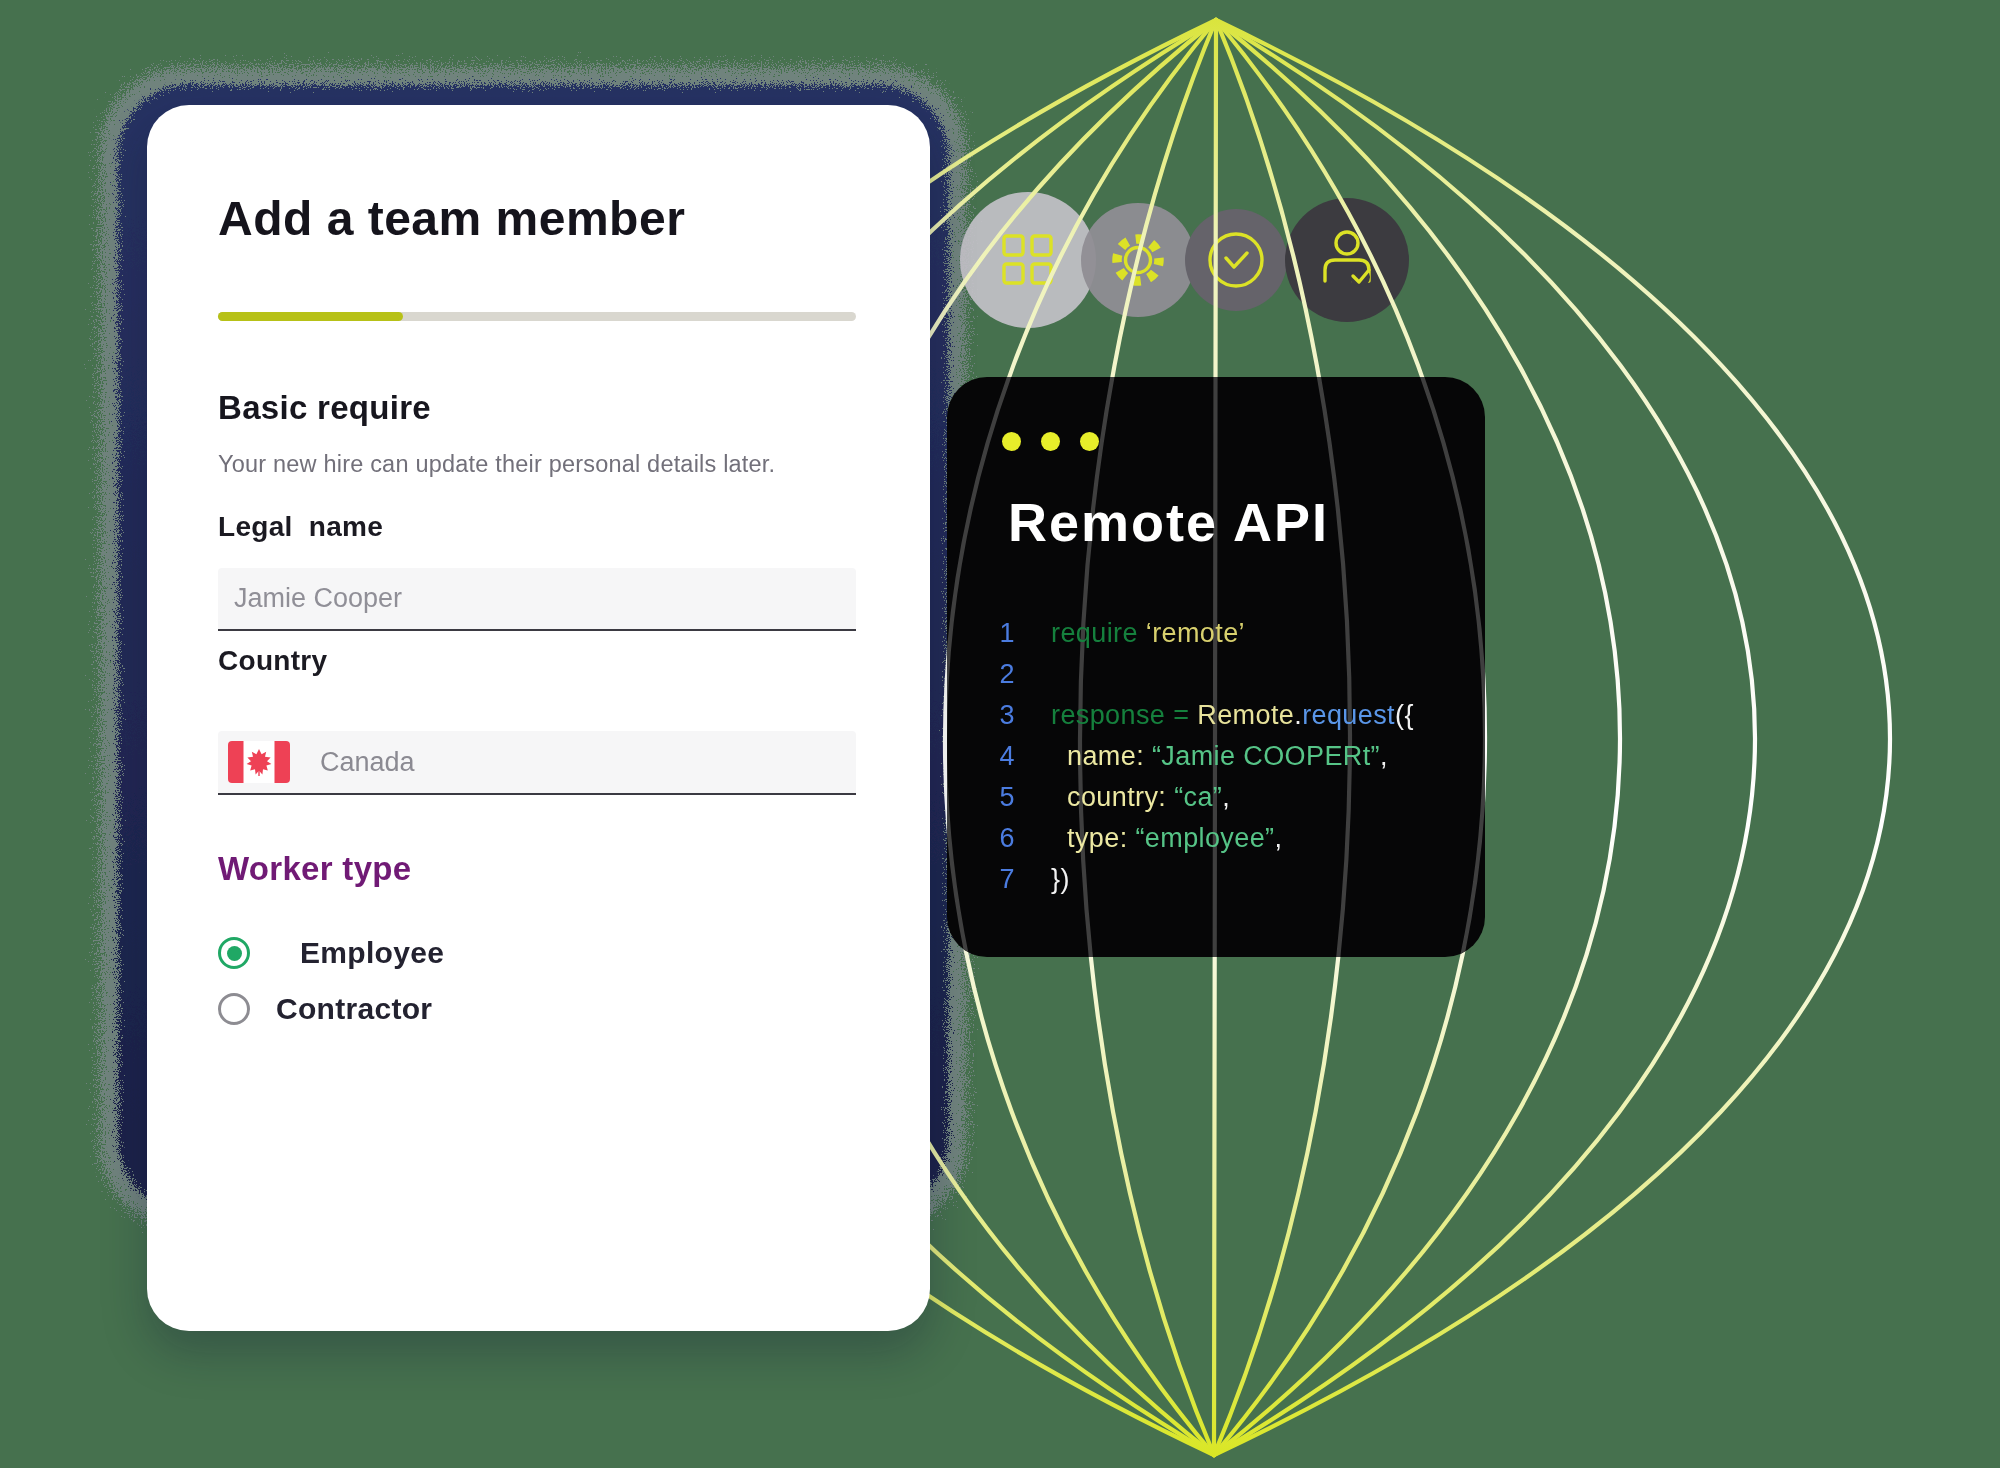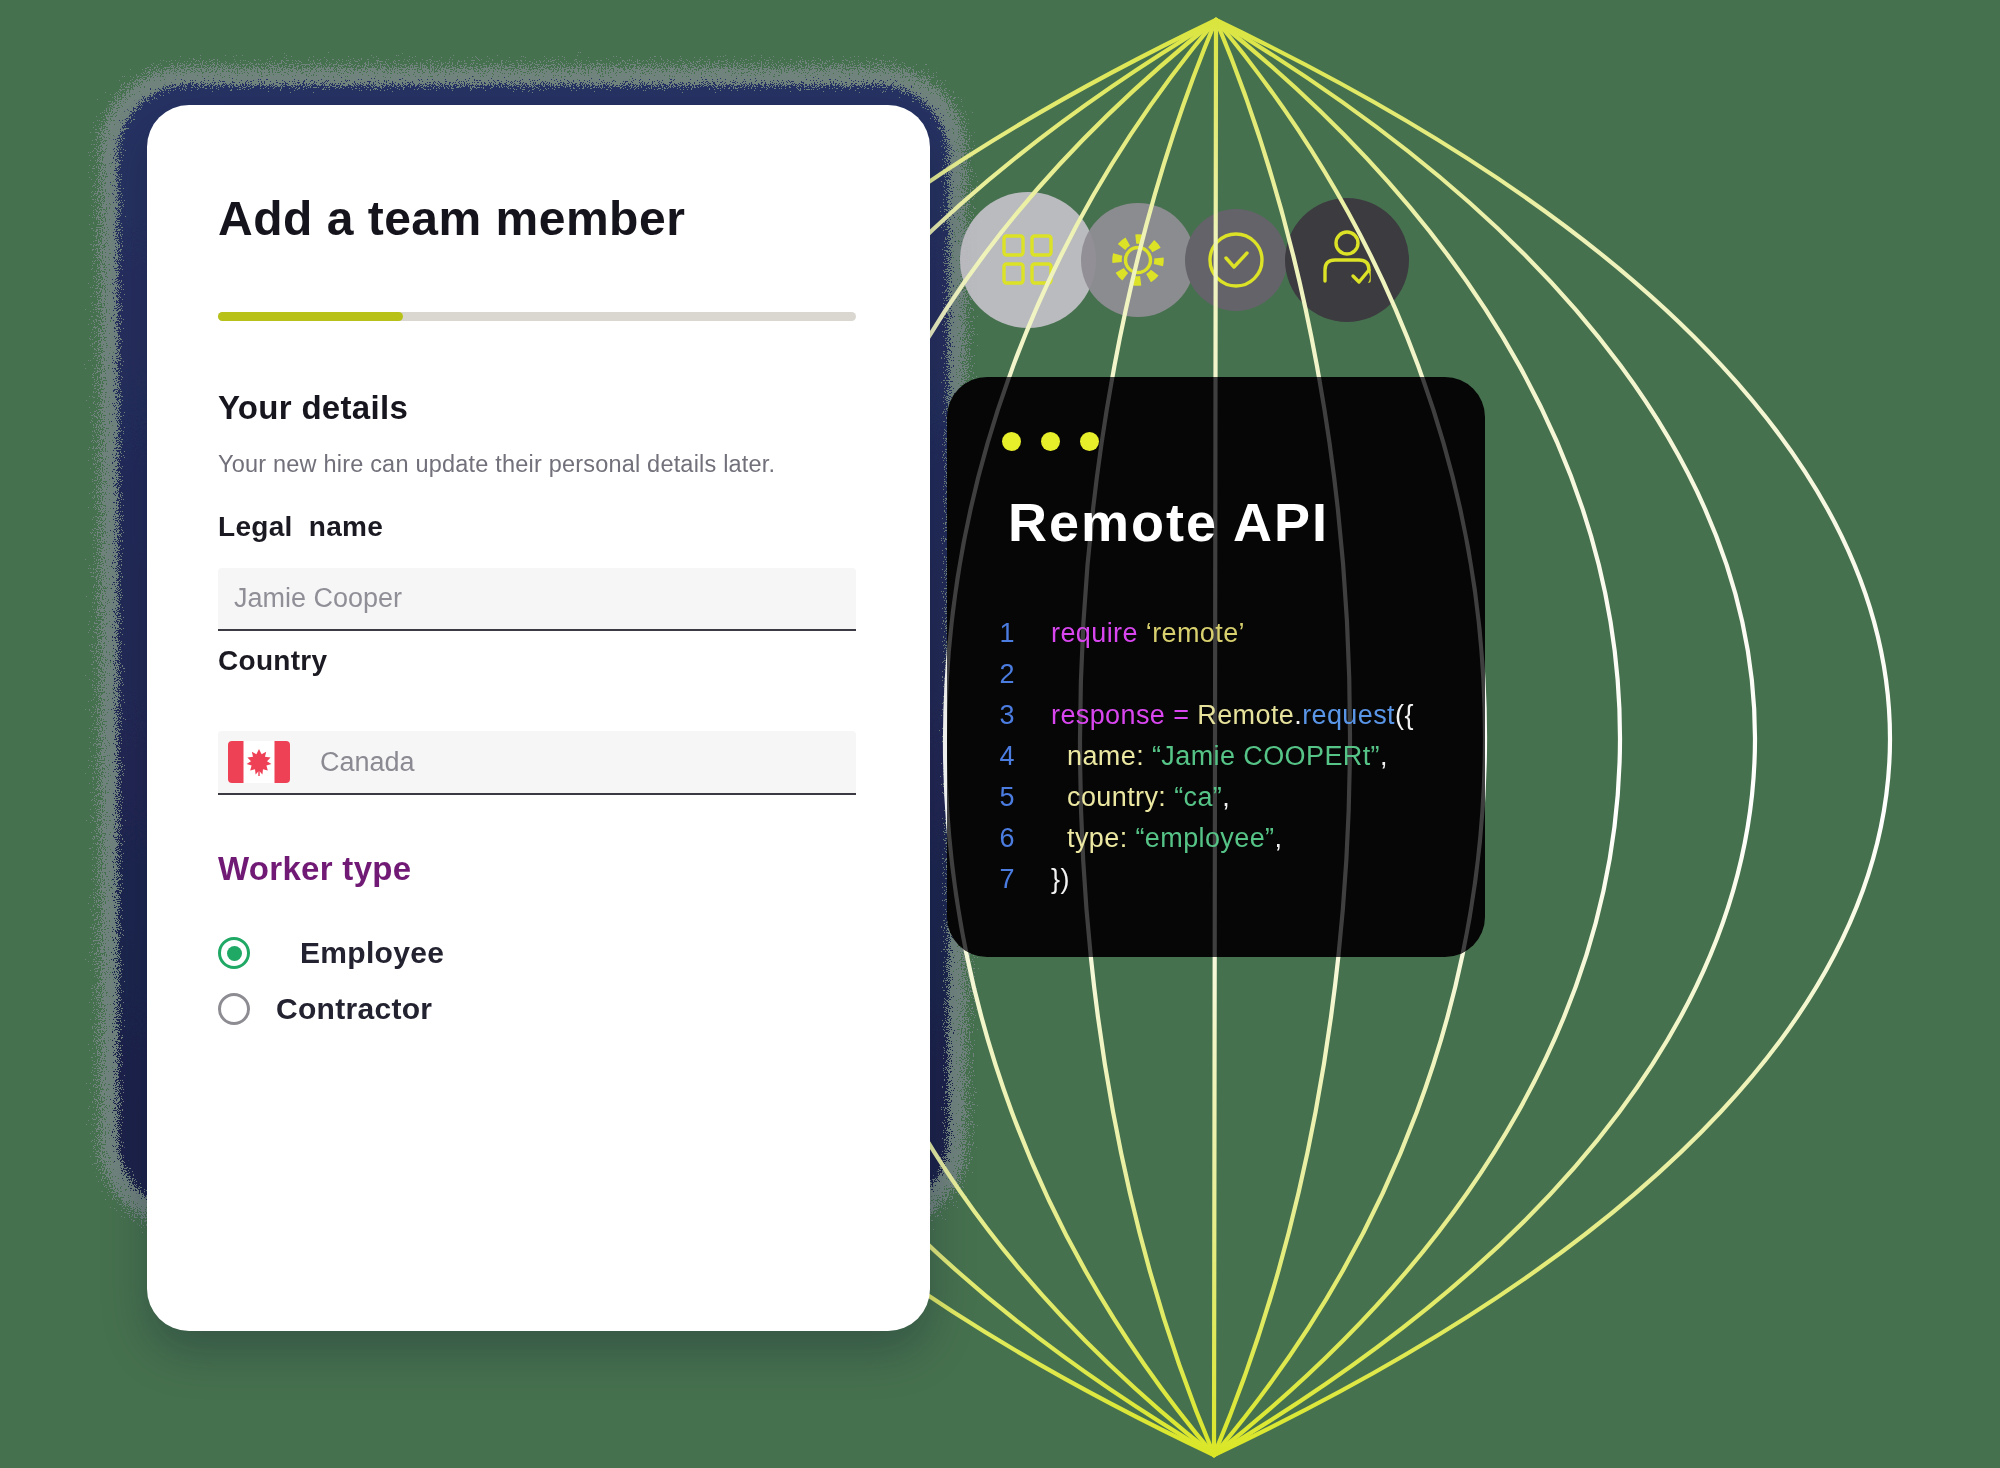--- a/index.html
+++ b/index.html
@@ -74,21 +74,21 @@
   .window-dots{position:absolute;left:55px;top:55px;display:flex;gap:20px;}
   .window-dot{width:19px;height:19px;border-radius:50%;background:#e7ee2a;}
   #code-title{position:absolute;left:61px;top:114px;font-size:54px;font-weight:600;
       letter-spacing:2px;color:#ffffff;}
   #code-block{position:absolute;left:0;top:236px;width:100%;}
   .code-line{height:41px;display:flex;align-items:center;font-size:27px;
       letter-spacing:.4px;}
   .code-line .ln{width:68px;flex:0 0 68px;text-align:right;color:#4b7ce0;
       padding-right:0;box-sizing:border-box;}
   .code-line .code-text{margin-left:36px;white-space:pre;}
-  .tok-keyword{color:#d946ef;}
+  .tok-keyword{color:#15803d;}
   .tok-string-yellow{color:#d8d06e;}
   .tok-class{color:#e7e29b;}
   .tok-method{color:#5a96e8;}
   .tok-punct{color:#f2f2f2;}
   .tok-prop{color:#ece8a2;}
   .tok-string-green{color:#56c487;}
 </style>
 </head>
 <body>
 
@@ -171,21 +171,21 @@
     </g>
   </svg>
 
   <div id="form-card">
     <div id="form-title">Add a team member</div>
 
     <div id="progress-track">
       <div id="progress-fill"></div>
     </div>
 
-    <div id="section-heading">Your details</div>
+    <div id="section-heading">Basic require</div>
     <div id="section-desc">Your new hire can update their personal details later.</div>
 
     <div class="field-label" id="label-legal">Legal  name</div>
     <input class="text-input" id="input-legal" type="text" placeholder="Jamie Cooper" style="">
 
     <div class="field-label" id="label-country">Country</div>
     <div class="text-input" id="input-country">
       <svg id="flag-canada" viewBox="0 0 62 42">
         <rect width="62" height="42" fill="#ffffff"></rect>
         <rect x="0" width="15.5" height="42" fill="#ee4155"></rect>

